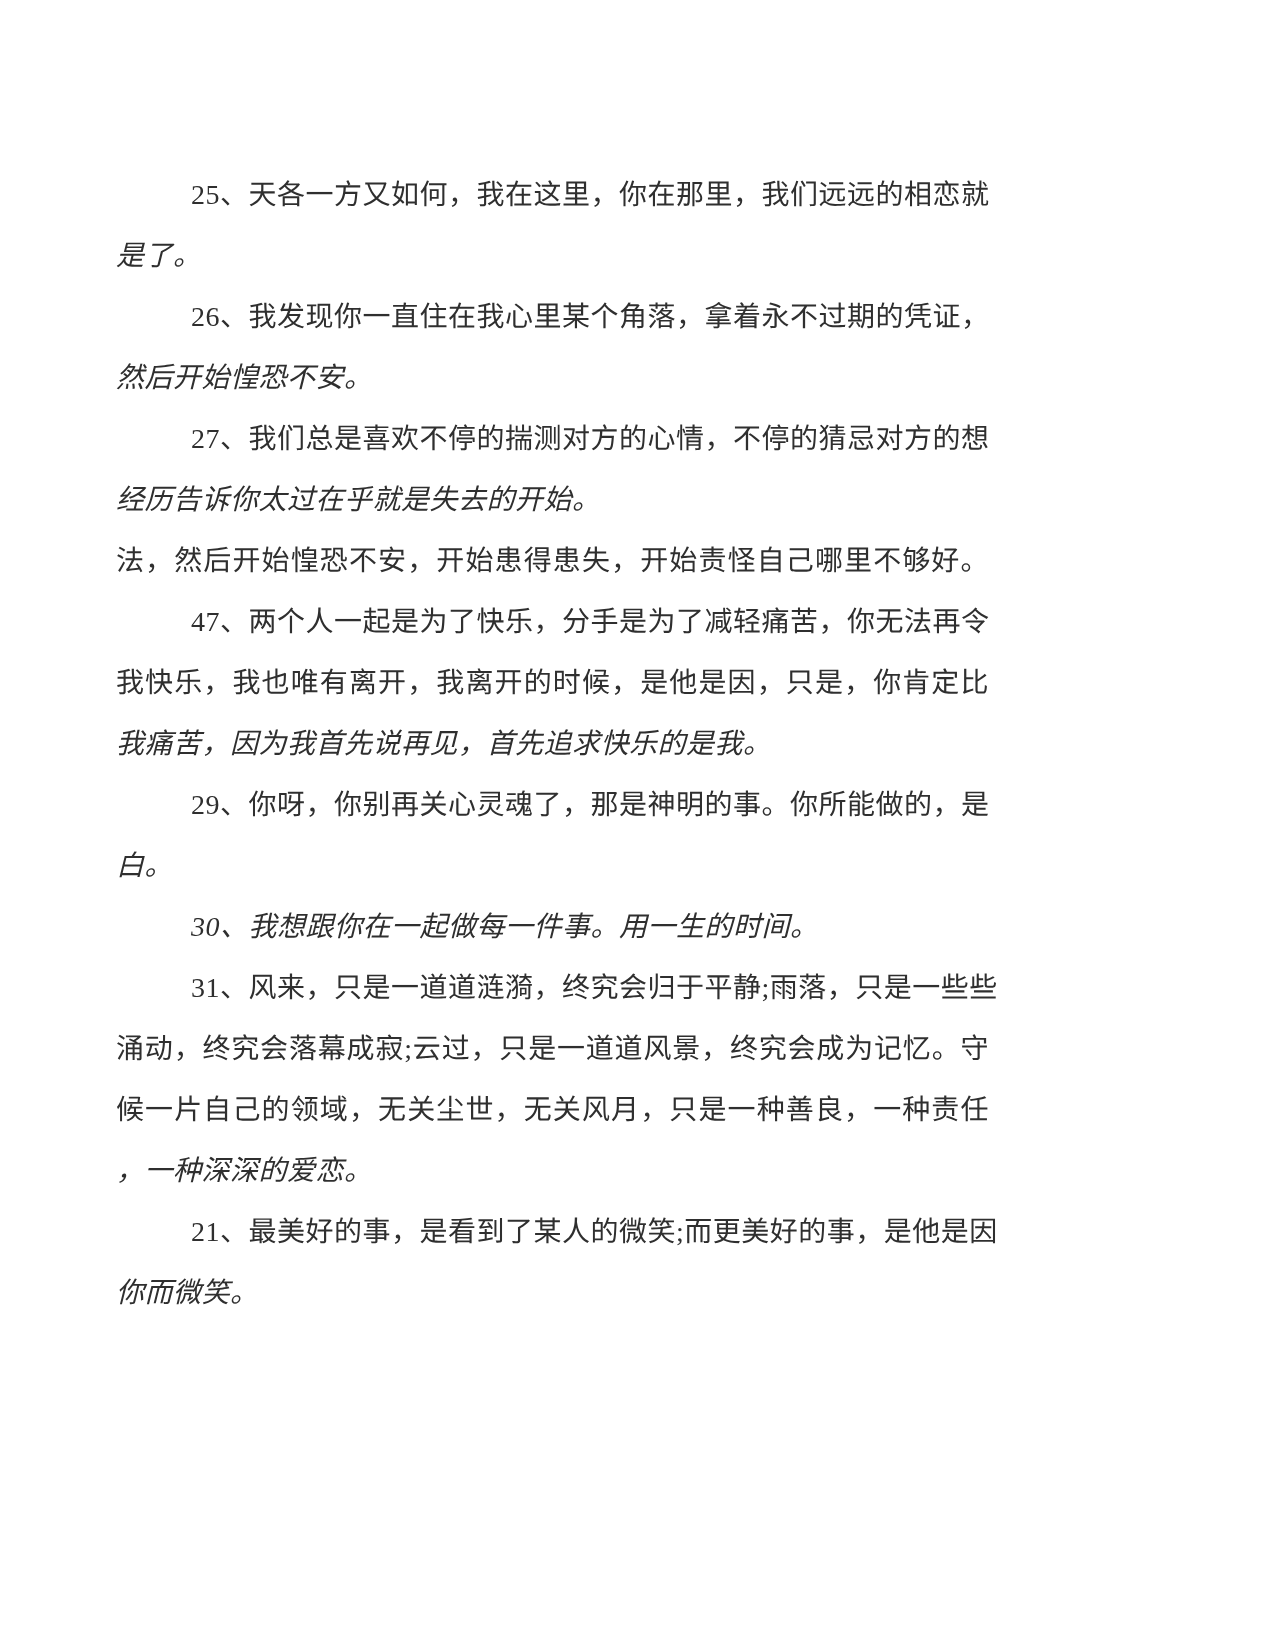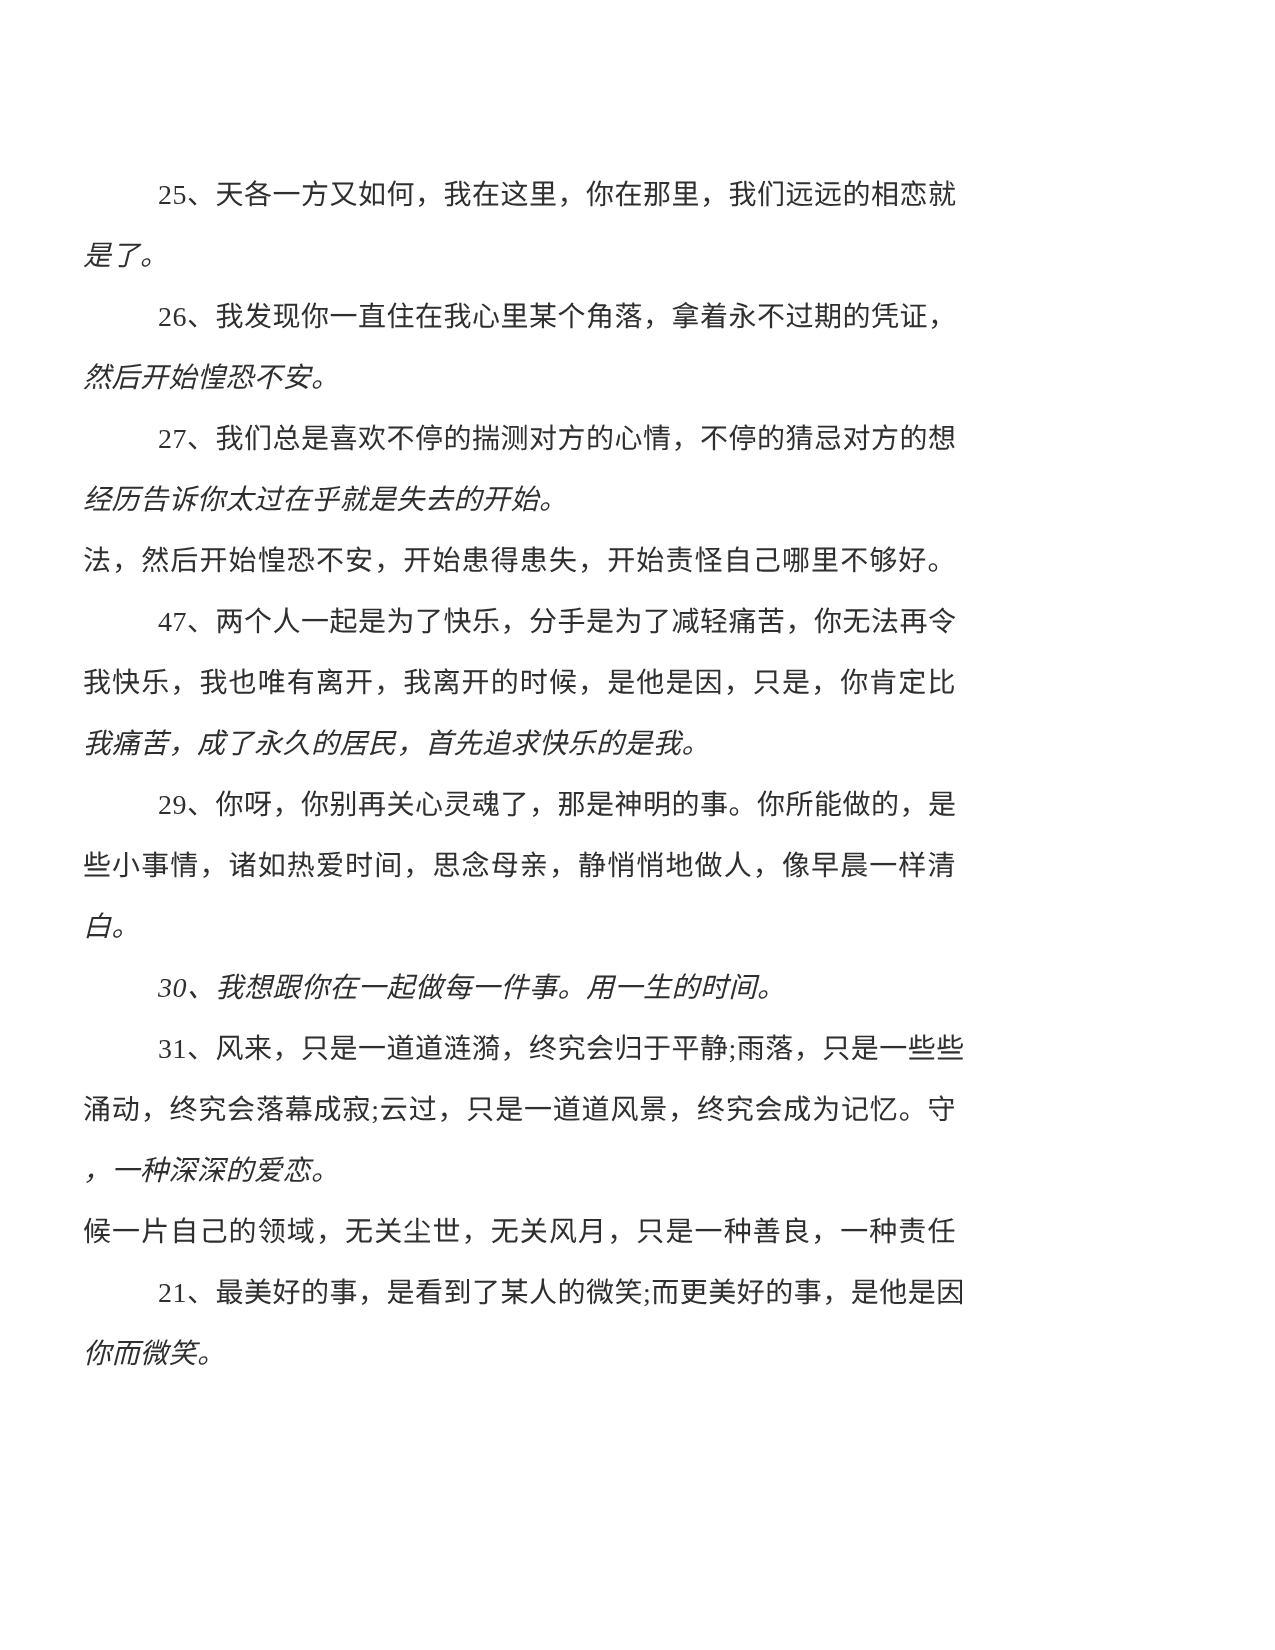--- a/index.html
+++ b/index.html
@@ -11,21 +11,21 @@
     width: 1275px;
     height: 1650px;
     font-family: "Liberation Serif", serif;
     color: #2f2f2f;
     overflow: hidden;
   }
   .page {
     box-sizing: border-box;
     width: 1275px;
     height: 1650px;
-    padding: 164px 0 0 83px;
+    padding: 164px 0 0 116px;
   }
   .para {
     margin: 0;
     padding: 0;
   }
   .line {
     width: 873px;
     font-size: 28px;
     line-height: 61px;
     text-align: justify;
@@ -60,38 +60,37 @@
 
   <section class="para">
     <div class="line first">27、我们总是喜欢不停的揣测对方的心情，不停的猜忌对方的想</div>
     <div class="line last">经历告诉你太过在乎就是失去的开始。</div>
     <div class="line">法，然后开始惶恐不安，开始患得患失，开始责怪自己哪里不够好。</div>
   </section>
 
   <section class="para">
     <div class="line first">47、两个人一起是为了快乐，分手是为了减轻痛苦，你无法再令</div>
     <div class="line">我快乐，我也唯有离开，我离开的时候，是他是因，只是，你肯定比</div>
-    <div class="line last">我痛苦，成了永久的居民，首先追求快乐的是我。</div>
+    <div class="line last">我痛苦，因为我首先说再见，首先追求快乐的是我。</div>
   </section>
 
   <section class="para">
     <div class="line first">29、你呀，你别再关心灵魂了，那是神明的事。你所能做的，是</div>
-    <div class="line">些小事情，诸如热爱时间，思念母亲，静悄悄地做人，像早晨一样清</div>
     <div class="line last">白。</div>
   </section>
 
   <section class="para">
     <div class="line first last">30、我想跟你在一起做每一件事。用一生的时间。</div>
   </section>
 
   <section class="para">
     <div class="line first">31、风来，只是一道道涟漪，终究会归于平静;雨落，只是一些些</div>
     <div class="line">涌动，终究会落幕成寂;云过，只是一道道风景，终究会成为记忆。守</div>
+    <div class="line">候一片自己的领域，无关尘世，无关风月，只是一种善良，一种责任</div>
     <div class="line last">，一种深深的爱恋。</div>
-    <div class="line">候一片自己的领域，无关尘世，无关风月，只是一种善良，一种责任</div>
   </section>
 
   <section class="para">
     <div class="line first">21、最美好的事，是看到了某人的微笑;而更美好的事，是他是因</div>
     <div class="line last">你而微笑。</div>
   </section>
 
 </div>
 
 </body></html>

